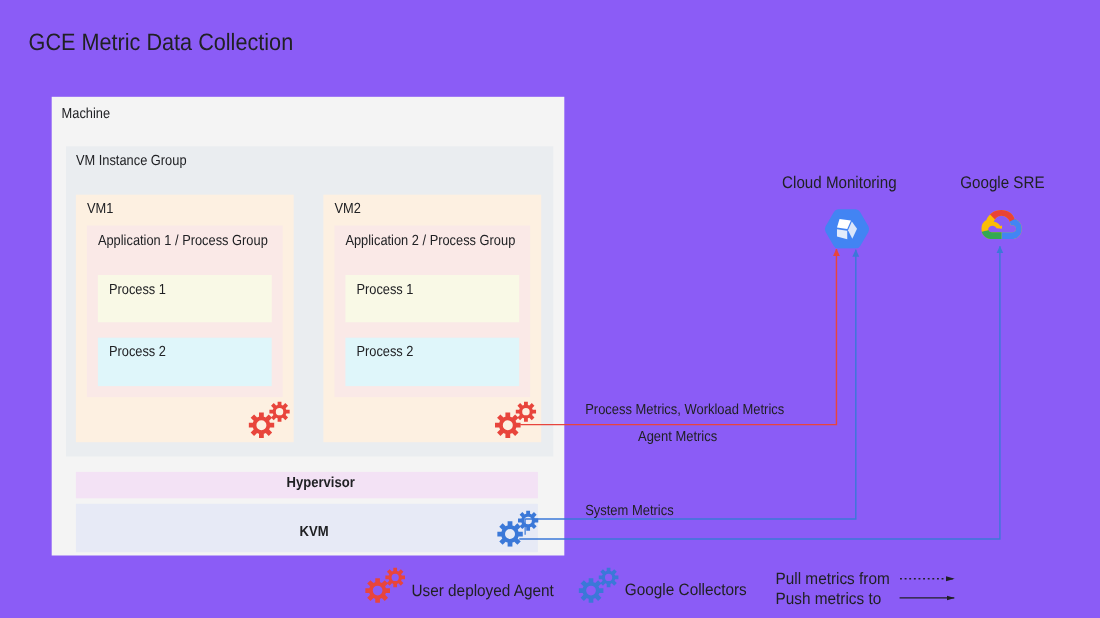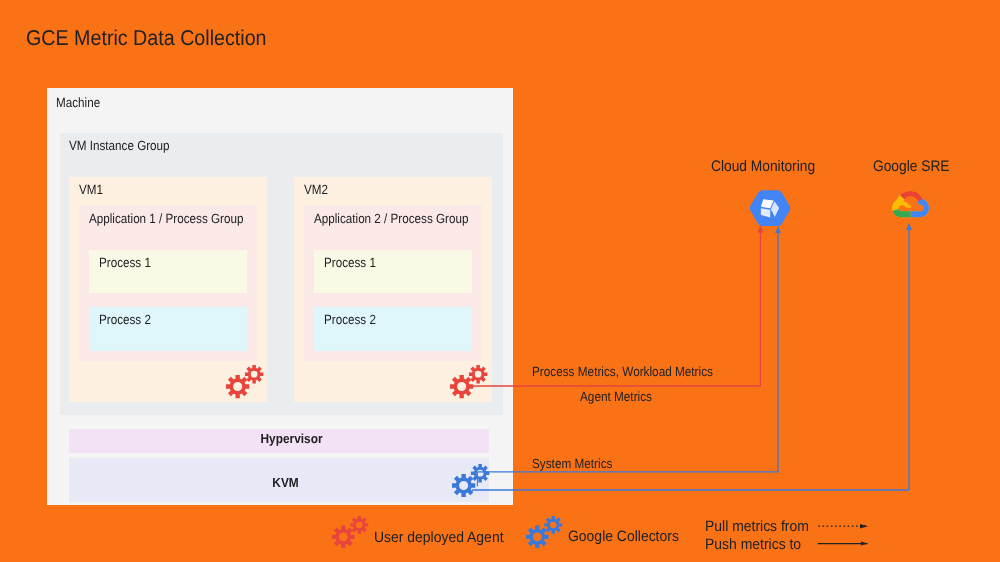--- a/index.html
+++ b/index.html
@@ -3,21 +3,21 @@
 <meta charset="utf-8">
 <title>GCE Metric Data Collection</title>
 <style>
   html, body { margin:0; padding:0; }
   body {
     width:1000px; height:562px; background:#ffffff; overflow:hidden;
     font-family:"Liberation Sans", sans-serif;
     -webkit-font-smoothing:antialiased;
     text-rendering:geometricPrecision;
   }
-  #stage { position:relative; width:1000px; height:562px; background:#f97316; }
+  #stage { position:relative; width:1000px; height:562px; background:#8b5cf6; }
   .box { position:absolute; box-sizing:border-box; }
   .lbl { position:absolute; white-space:nowrap; color:#202124; transform-origin:left top; }
 
   #title { left:25.5px; top:26px; font-size:21.5px; color:#202124; transform:scaleX(0.915); }
 
   
   #machine { left:47.2px; top:88px;  width:465.6px; height:417.3px; background:#f4f4f4; }
   #vmig    { left:59.8px; top:133px; width:443.4px; height:281.7px; background:#eaedf0; }
   #vm1     { left:69px;   top:177px; width:198px;   height:224.7px; background:#fdf0e1; }
   #vm2     { left:294px;  top:177px; width:198px;   height:224.7px; background:#fdf0e1; }

